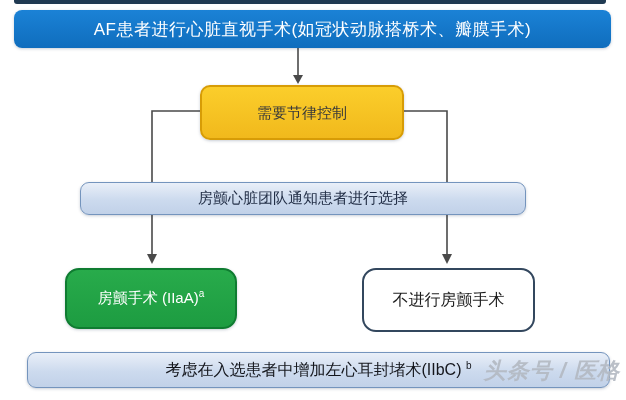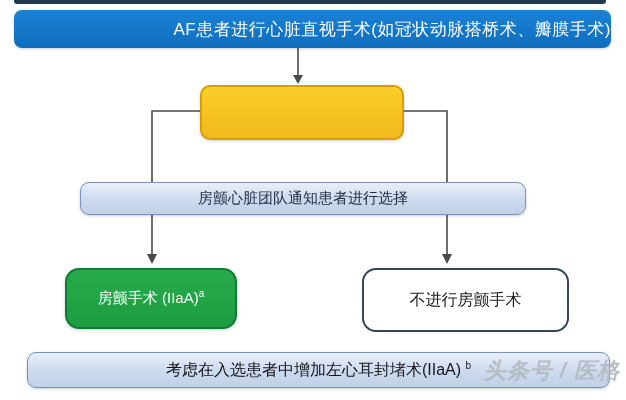--- a/index.html
+++ b/index.html
@@ -42,21 +42,20 @@
     border-radius: 0 0 3px 3px;
     z-index: 2;
   }
   .blue {
     left: 14px; top: 10px; width: 597px; height: 38px;
     border-radius: 8px;
     background: linear-gradient(180deg, var(--blue-light, #1b82d6) 0%, var(--blue, #0f6dbd) 100%);
     color: #ffffff;
     font-size: 17px;
     letter-spacing: 0.5px;
-    align-items: flex-end;
   }
   .yellow {
     left: 200px; top: 85px; width: 204px; height: 55px;
     border-radius: 10px;
     background: linear-gradient(180deg, var(--yellow-light, #fbce2b) 0%, var(--yellow, #f1b91c) 100%);
     border: 2px solid var(--yellow-border, #d79c06);
     color: #3a3a3a;
     font-size: 15px;
     line-height: 1.45;
   }
@@ -70,21 +69,21 @@
   .laao { left: 27px; top: 352px; width: 583px; height: 36px; font-size: 16px; color: #14161c; }
   .green {
     left: 65px; top: 268px; width: 172px; height: 61px;
     border-radius: 14px;
     background: linear-gradient(180deg, var(--green-light, #28ab4b) 0%, var(--green, #1d9c41) 100%);
     border: 2px solid var(--green-border, #0f7c31);
     color: #ffffff;
     font-size: 15px;
   }
   .whitebox {
-    left: 362px; top: 268px; width: 207px; height: 64px;
+    left: 362px; top: 268px; width: 173px; height: 64px;
     border-radius: 14px;
     background: #ffffff;
     border: 2px solid var(--white-border, #33475e);
     color: #1c1c1c;
     font-size: 16px;
     box-shadow: none;
   }
   sup { font-size: 10px; vertical-align: super; line-height: 0; }
   .watermark {
     position: absolute;
@@ -115,33 +114,34 @@
     <polygon points="442,254 452,254 447,264"></polygon>
   </svg>
 
   <div class="strip"></div>
 
   <div class="box blue">
     <span>AF患者进行心脏直视手术(如冠状动脉搭桥术、瓣膜手术)</span>
   </div>
 
   <div class="box yellow">
+    <span>需要节律控制</span>
   </div>
 
   <div class="box lightblue team">
     <span>房颤心脏团队通知患者进行选择</span>
   </div>
 
   <div class="box green">
     <span><span>房颤手术 (IIaA)</span><sup>a</sup></span>
   </div>
 
   <div class="box whitebox">
     <span>不进行房颤手术</span>
   </div>
 
   <div class="box lightblue laao">
-    <span><span>考虑在入选患者中增加左心耳封堵术(IIaA)</span> <sup>b</sup></span>
+    <span><span>考虑在入选患者中增加左心耳封堵术(IIbC)</span> <sup>b</sup></span>
   </div>
 
   <div class="watermark">头条号 / 医格</div>
 
 </div>
 
 </body></html>

